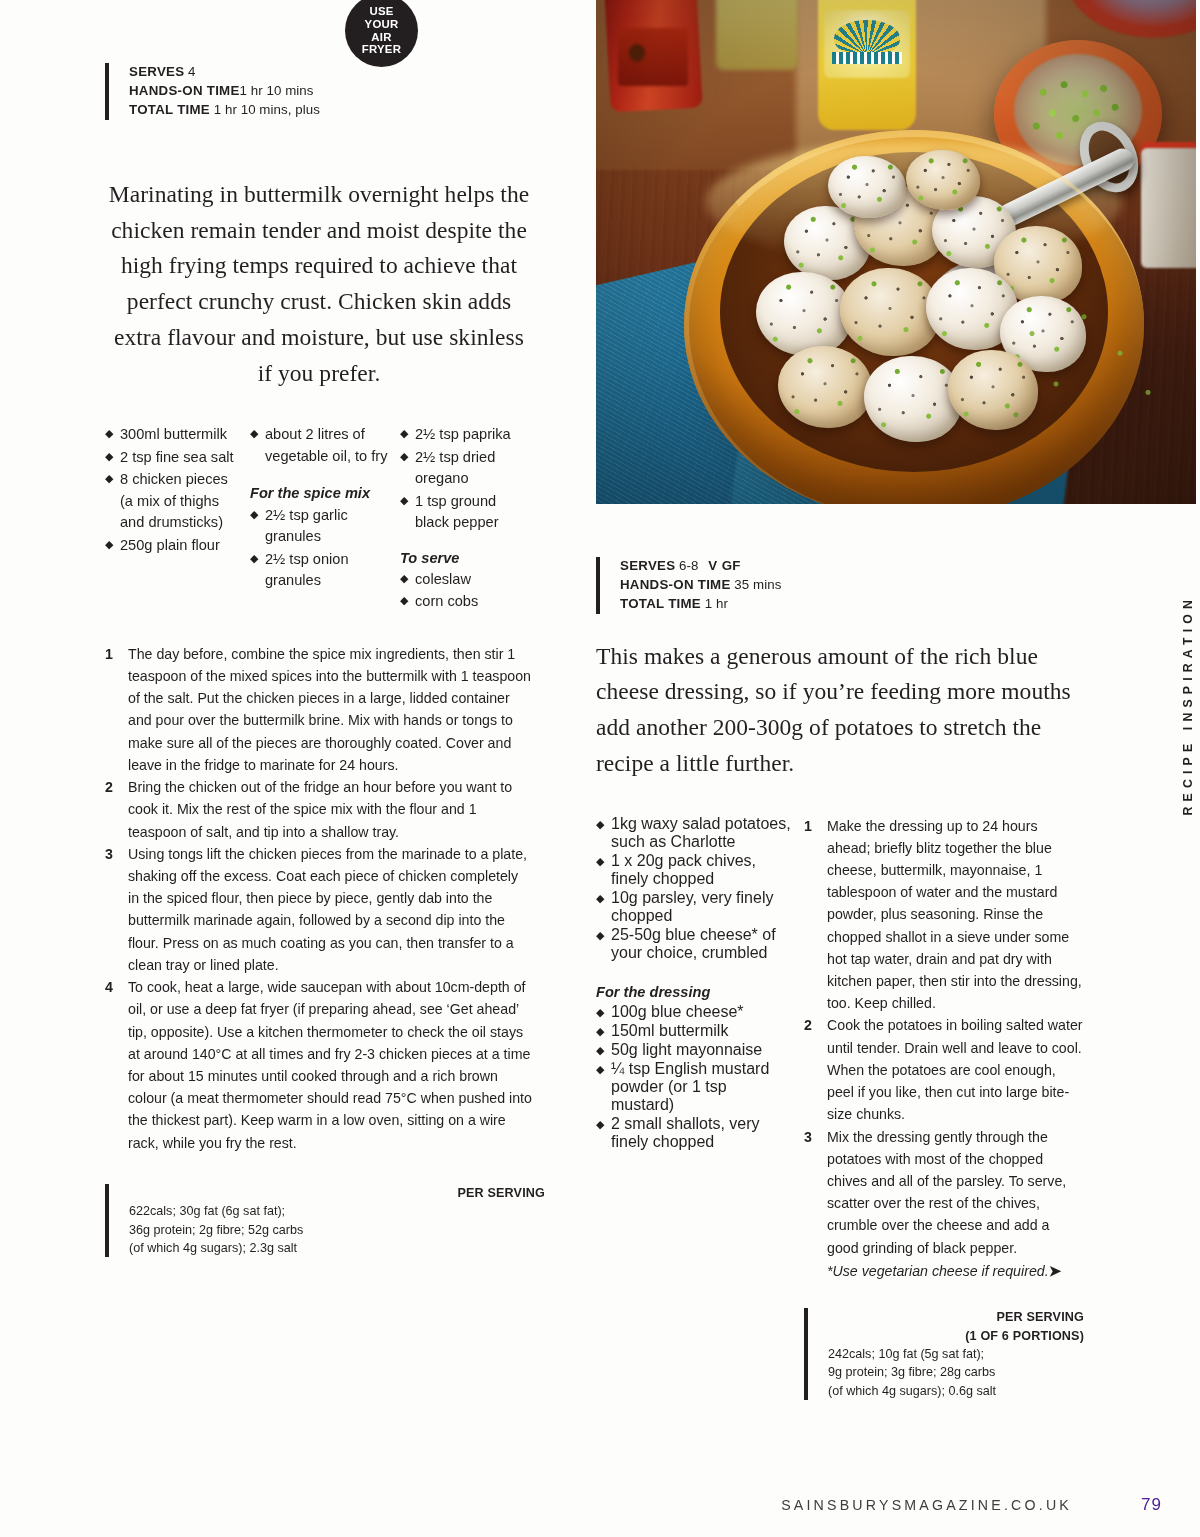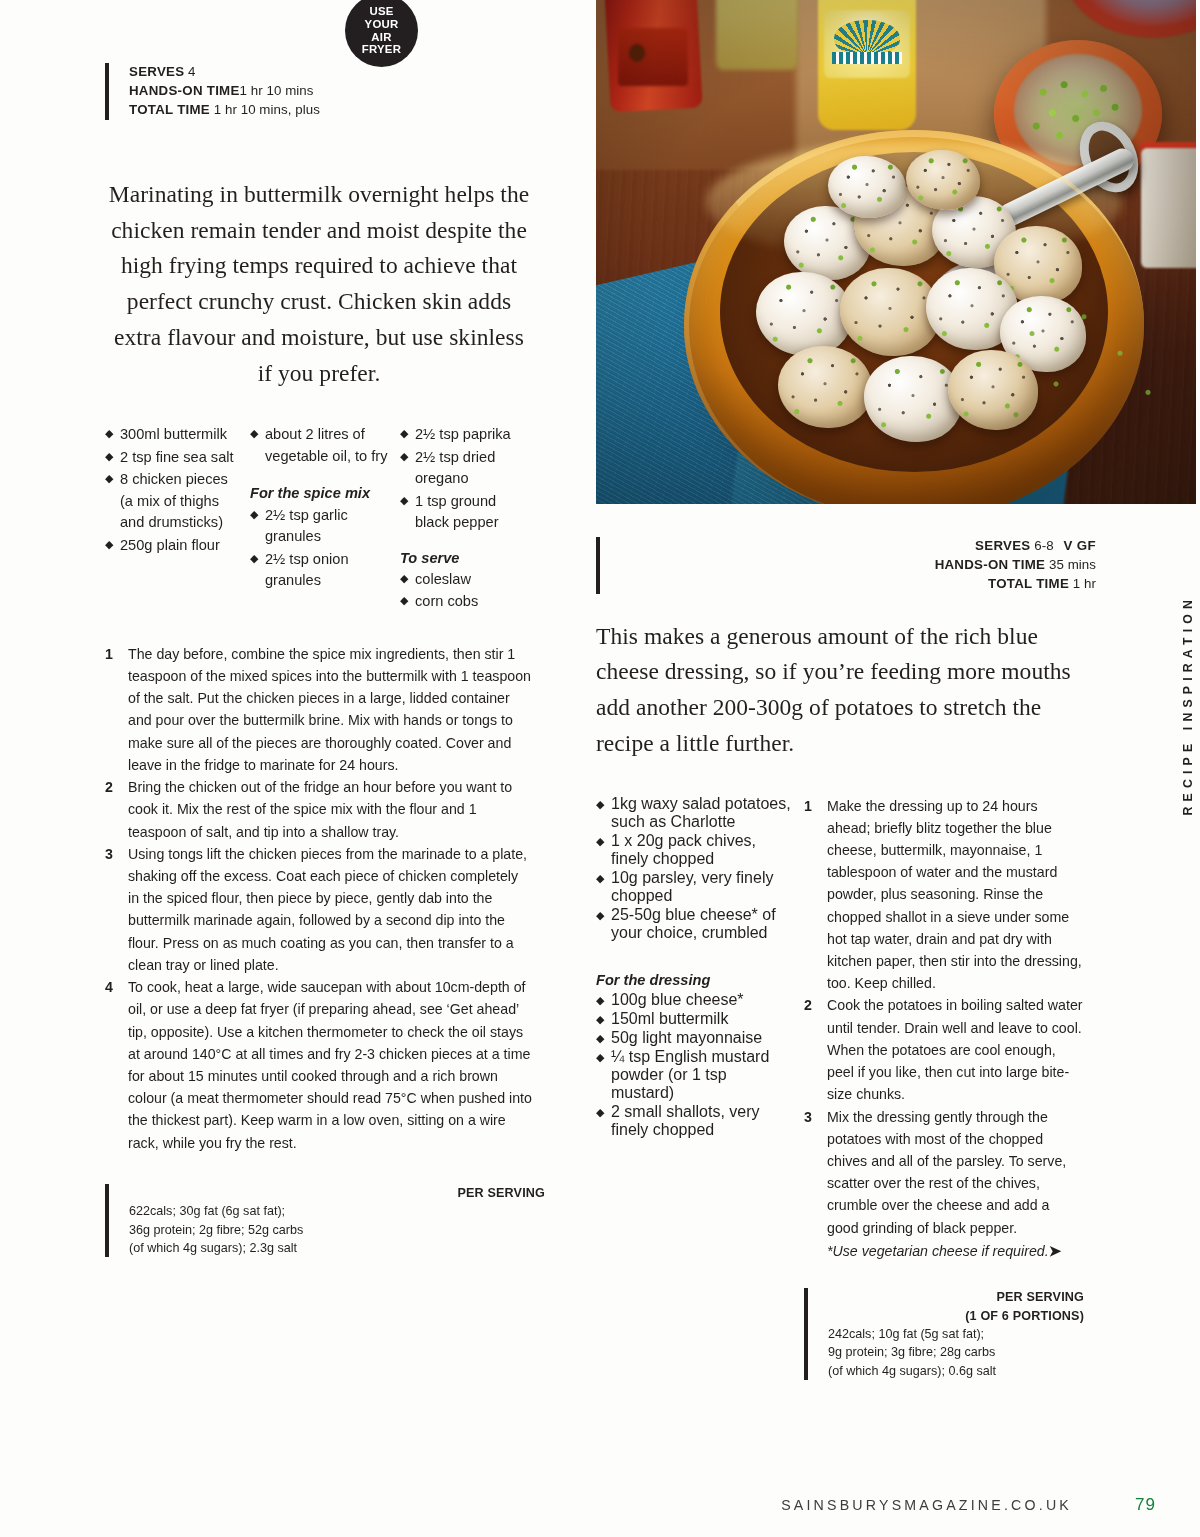--- a/index.html
+++ b/index.html
@@ -72,22 +72,22 @@
     color:#231f20;
   }
 
   
   #footer { position:absolute; left:0; right:0; bottom:24px; }
   #footer .url {
     position:absolute; right:128px; bottom:0;
     font-size:14.2px; letter-spacing:.225em; color:#3e3c3c;
   }
   #footer .pg {
-    position:absolute; right:44px; bottom:-2px;
-    font-size:17px; letter-spacing:.06em; color:#15803d;
+    position:absolute; right:38px; bottom:-2px;
+    font-size:17px; letter-spacing:.06em; color:#4c1d95;
   }
 
   
   #photo {
     position:absolute; left:596px; top:0; width:600px; height:504px;
     overflow:hidden; background:#5a2d1d;
   }
   #photo .layer { position:absolute; }
 
   .tbl-base {
@@ -445,21 +445,21 @@
     <div>622cals; 30g fat (6g sat fat);</div>
     <div>36g protein; 2g fibre; 52g carbs</div>
     <div>(of which 4g sugars); 2.3g salt</div>
   </div>
 </div>
 
 <div id="right-col">
 
   <div style="height:504px;"></div>
 
-  <div class="meta rule-left" style="margin-top:33px;text-align:right;">
+  <div class="meta rule-left" style="margin-top:53px;">
     <div class="row">
       <b>SERVES</b>
       <span class="val">6-8</span>
       <span class="vgf">V GF</span>
     </div>
     <div class="row"><b>HANDS-ON TIME</b> <span class="val">35 mins</span></div>
     <div class="row"><b>TOTAL TIME</b> <span class="val">1 hr</span></div>
   </div>
 
 
@@ -467,21 +467,21 @@
 
   <div style="display:flex; margin-top:33px;">
 
     <div style="width:208px; padding-right:12px;">
       <ul class="ing">
         <li><span class="dia">◆</span><span>1kg waxy salad potatoes, such as Charlotte</span></li>
         <li><span class="dia">◆</span><span>1 x 20g pack chives, finely chopped</span></li>
         <li><span class="dia">◆</span><span>10g parsley, very finely chopped</span></li>
         <li><span class="dia">◆</span><span>25-50g blue cheese* of your choice, crumbled</span></li>
       </ul>
-      <div class="ing-head" style="margin-top:28px;">For the dressing</div>
+      <div class="ing-head" style="margin-top:20px;">For the dressing</div>
       <ul class="ing">
         <li><span class="dia">◆</span><span>100g blue cheese*</span></li>
         <li><span class="dia">◆</span><span>150ml buttermilk</span></li>
         <li><span class="dia">◆</span><span>50g light mayonnaise</span></li>
         <li><span class="dia">◆</span><span>¼ tsp English mustard powder (or 1 tsp mustard)</span></li>
         <li><span class="dia">◆</span><span>2 small shallots, very finely chopped</span></li>
       </ul>
     </div>
 
     <div style="width:280px;">

